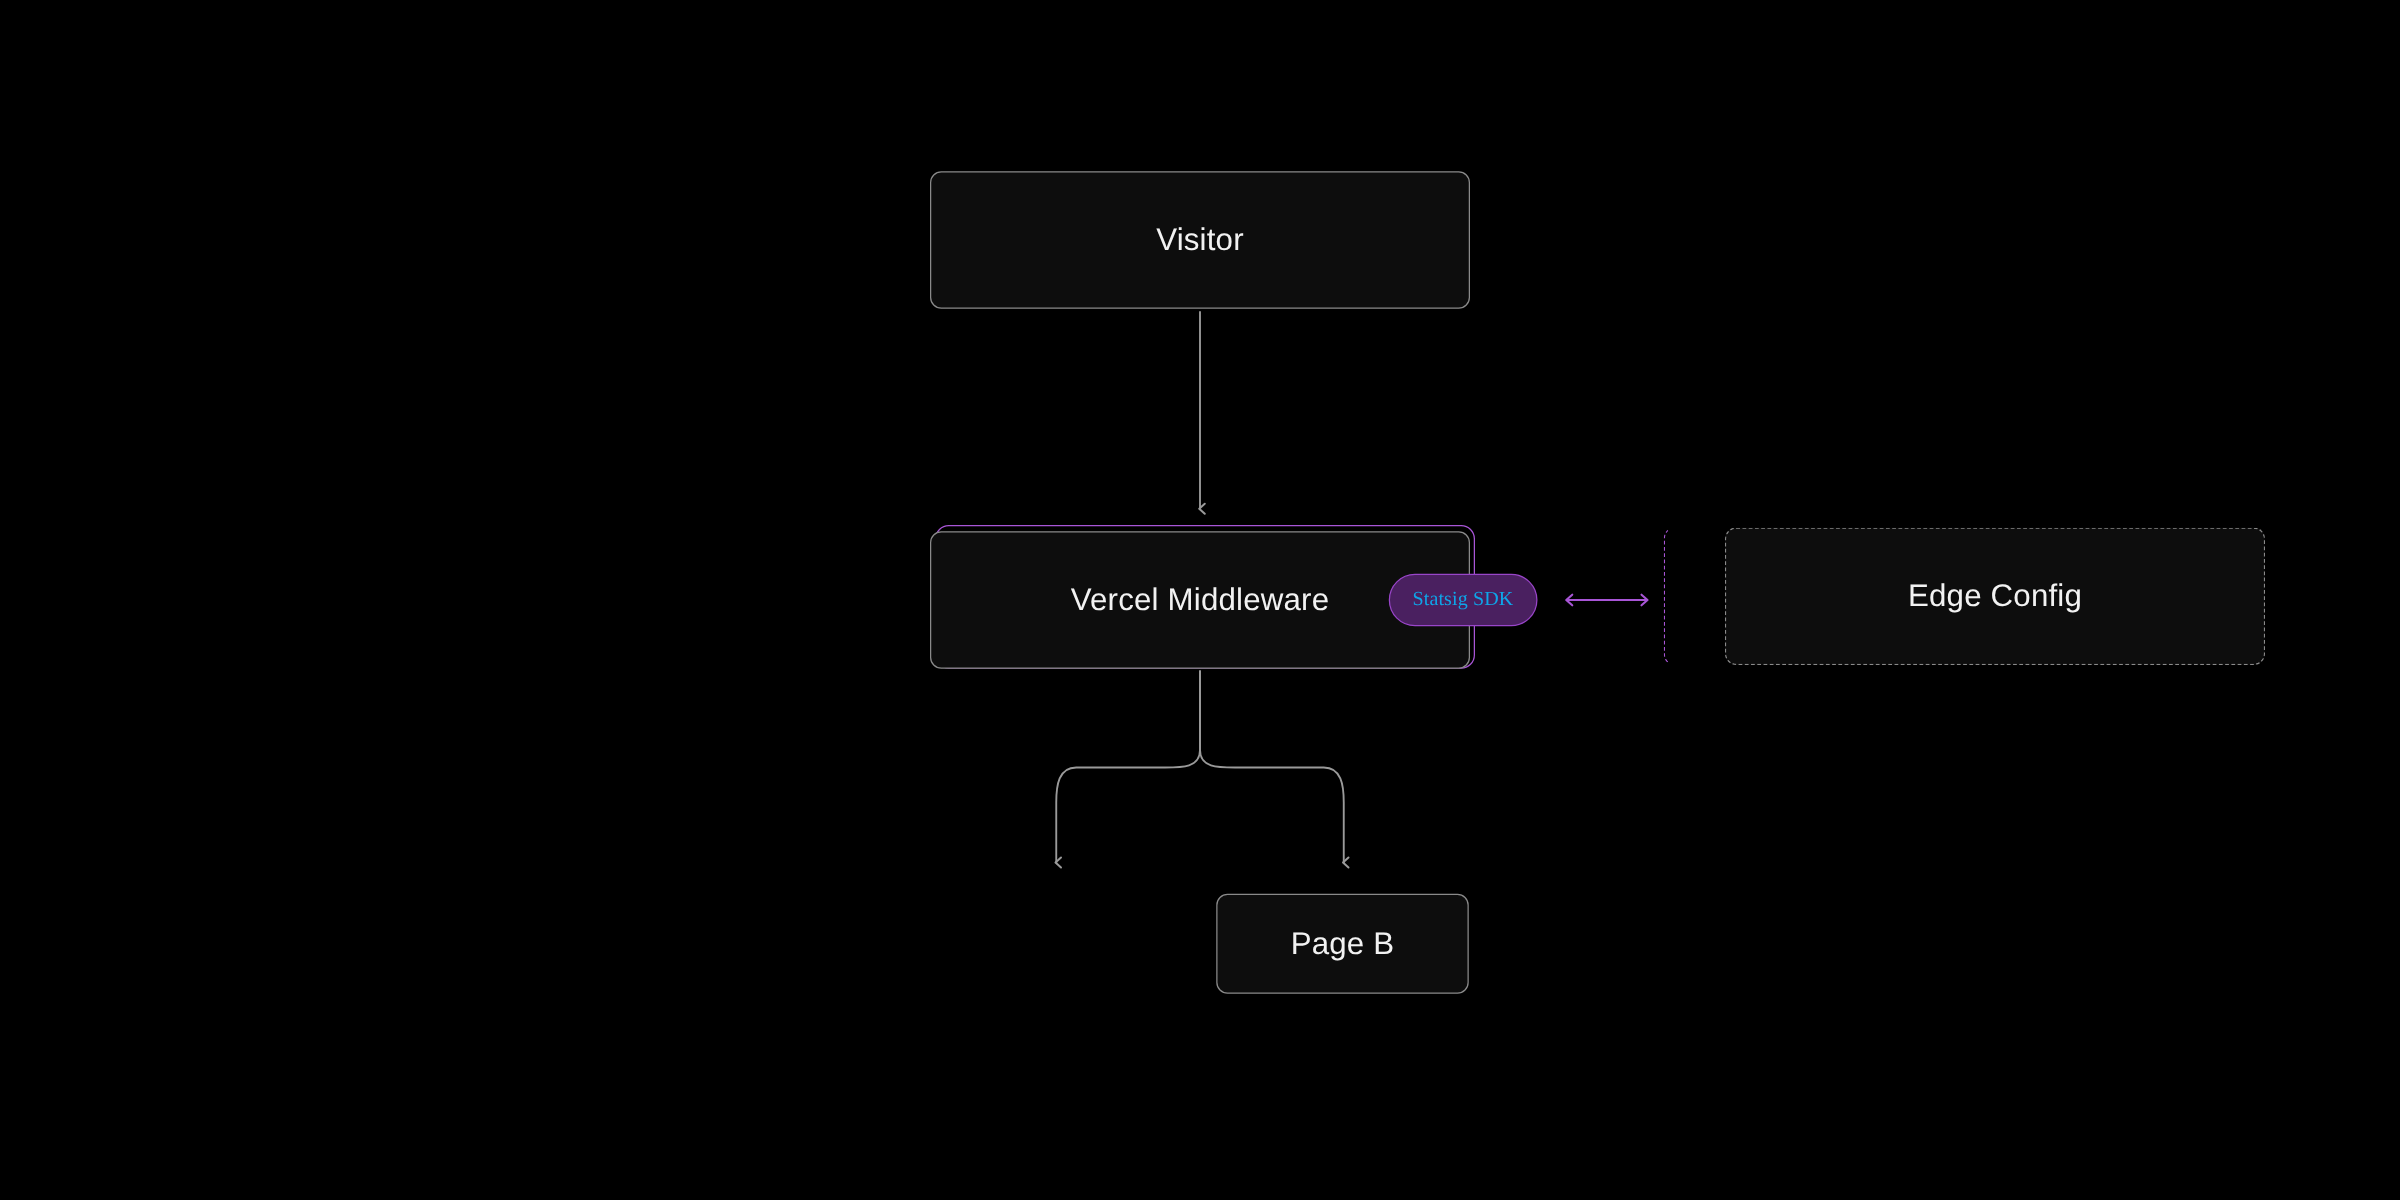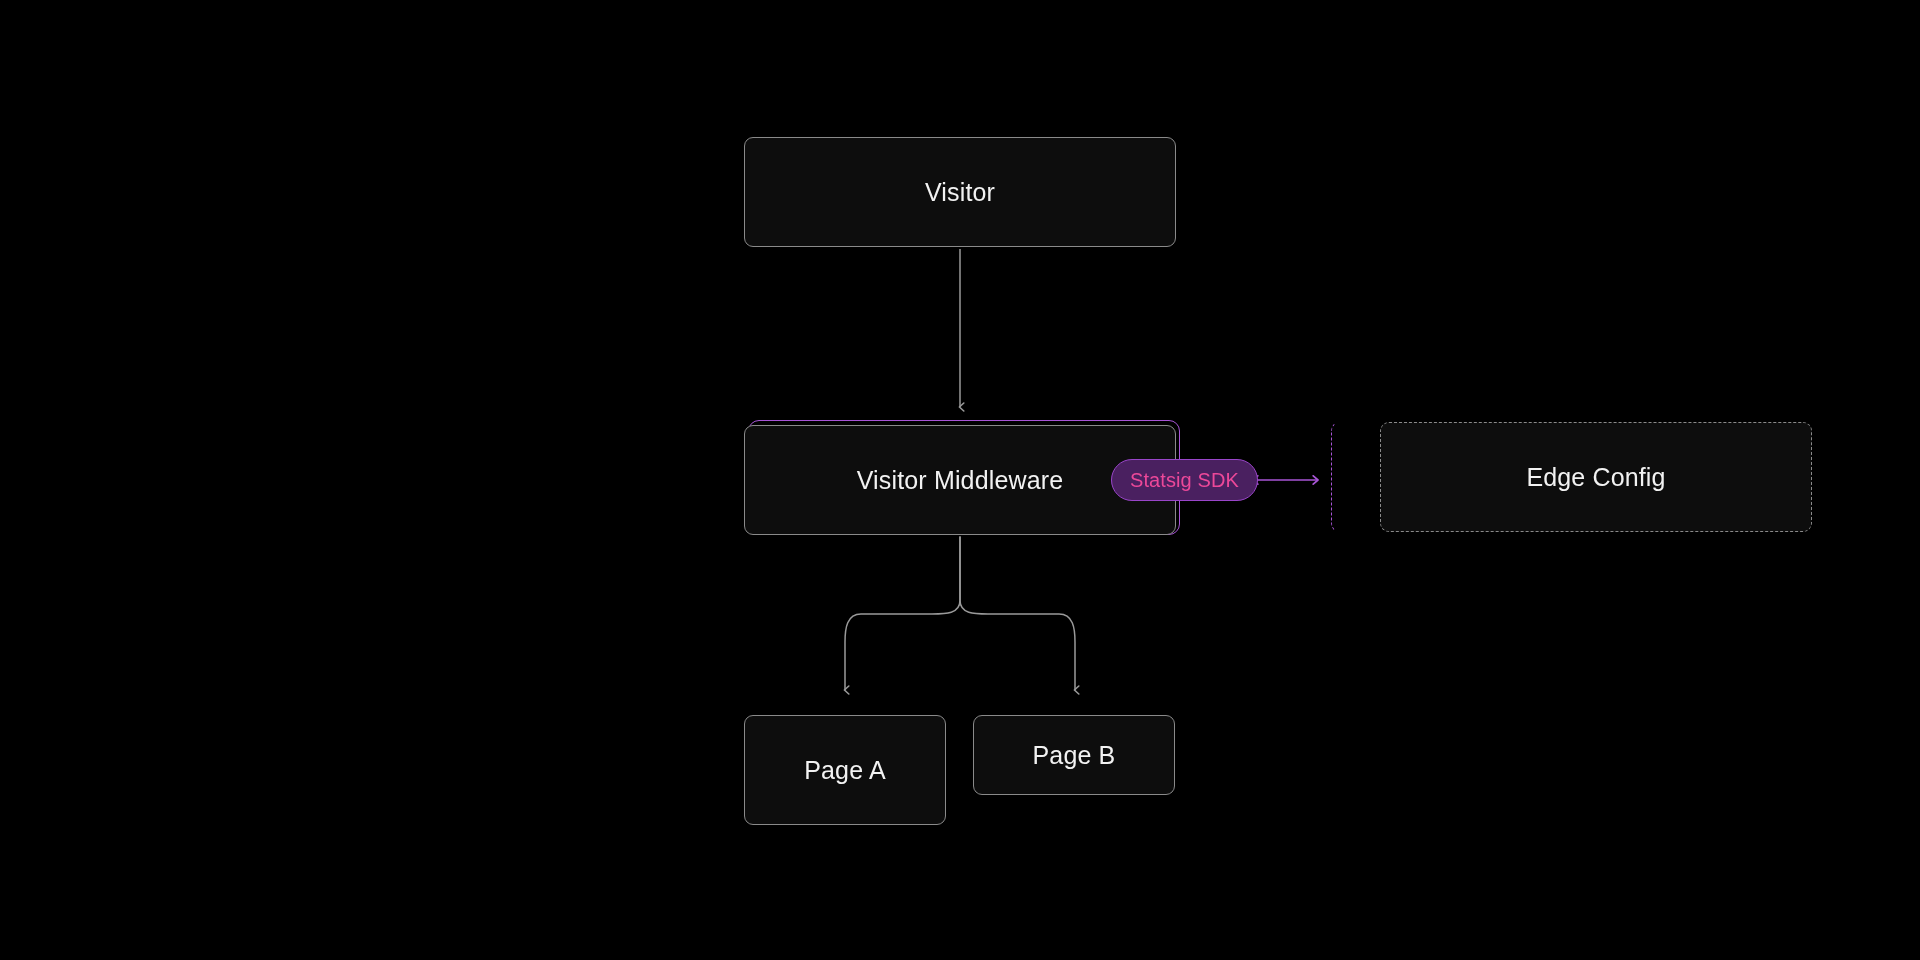--- a/index.html
+++ b/index.html
@@ -131,26 +131,27 @@
     box-sizing: border-box;
     background: #4a2060;
     border: 1.6px solid #9945c9;
     border-radius: 21px;
     display: flex;
     align-items: center;
     justify-content: center;
     z-index: 6;
   }
   #badge-statsig .badge-label {
-    color: #ec4899;
-    font-size: 20px;
+    color: #0ea5e9;
+    font-size: 16px;
     font-weight: 400;
     letter-spacing: 0.1px;
     line-height: 1;
     white-space: nowrap;
+    font-family: Liberation Serif, serif;
   }
 </style>
 </head>
 <body>
 
 <div id="canvas">
 
   <svg id="edges" width="1920" height="960" viewBox="0 0 1920 960" xmlns="http://www.w3.org/2000/svg">
 
     <defs>
@@ -184,33 +185,30 @@
     </g>
   </svg>
 
   <div class="node" id="node-visitor">
     <span class="node-label">Visitor</span>
   </div>
 
   <div id="middleware-highlight"></div>
 
   <div class="node" id="node-middleware">
-    <span class="node-label">Visitor Middleware</span>
+    <span class="node-label">Vercel Middleware</span>
   </div>
 
   <div id="badge-statsig">
     <span class="badge-label">Statsig SDK</span>
   </div>
 
   <div class="node" id="node-edgeconfig">
     <span class="node-label">Edge Config</span>
   </div>
   <div id="edgeconfig-accent"></div>
 
-  <div class="node" id="node-page-a">
-    <span class="node-label">Page A</span>
-  </div>
 
   <div class="node" id="node-page-b">
     <span class="node-label">Page B</span>
   </div>
 
 </div>
 
 </body></html>

